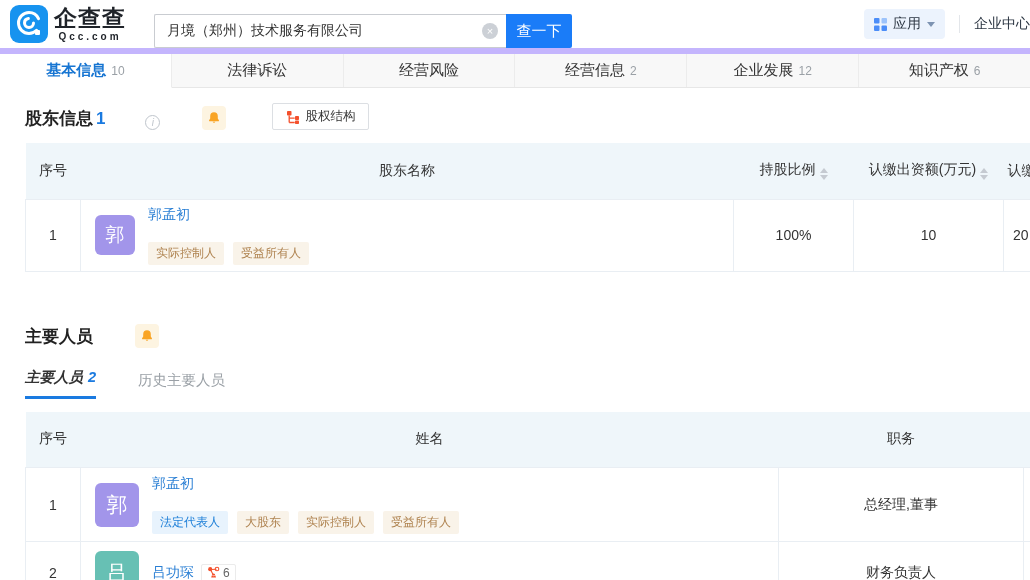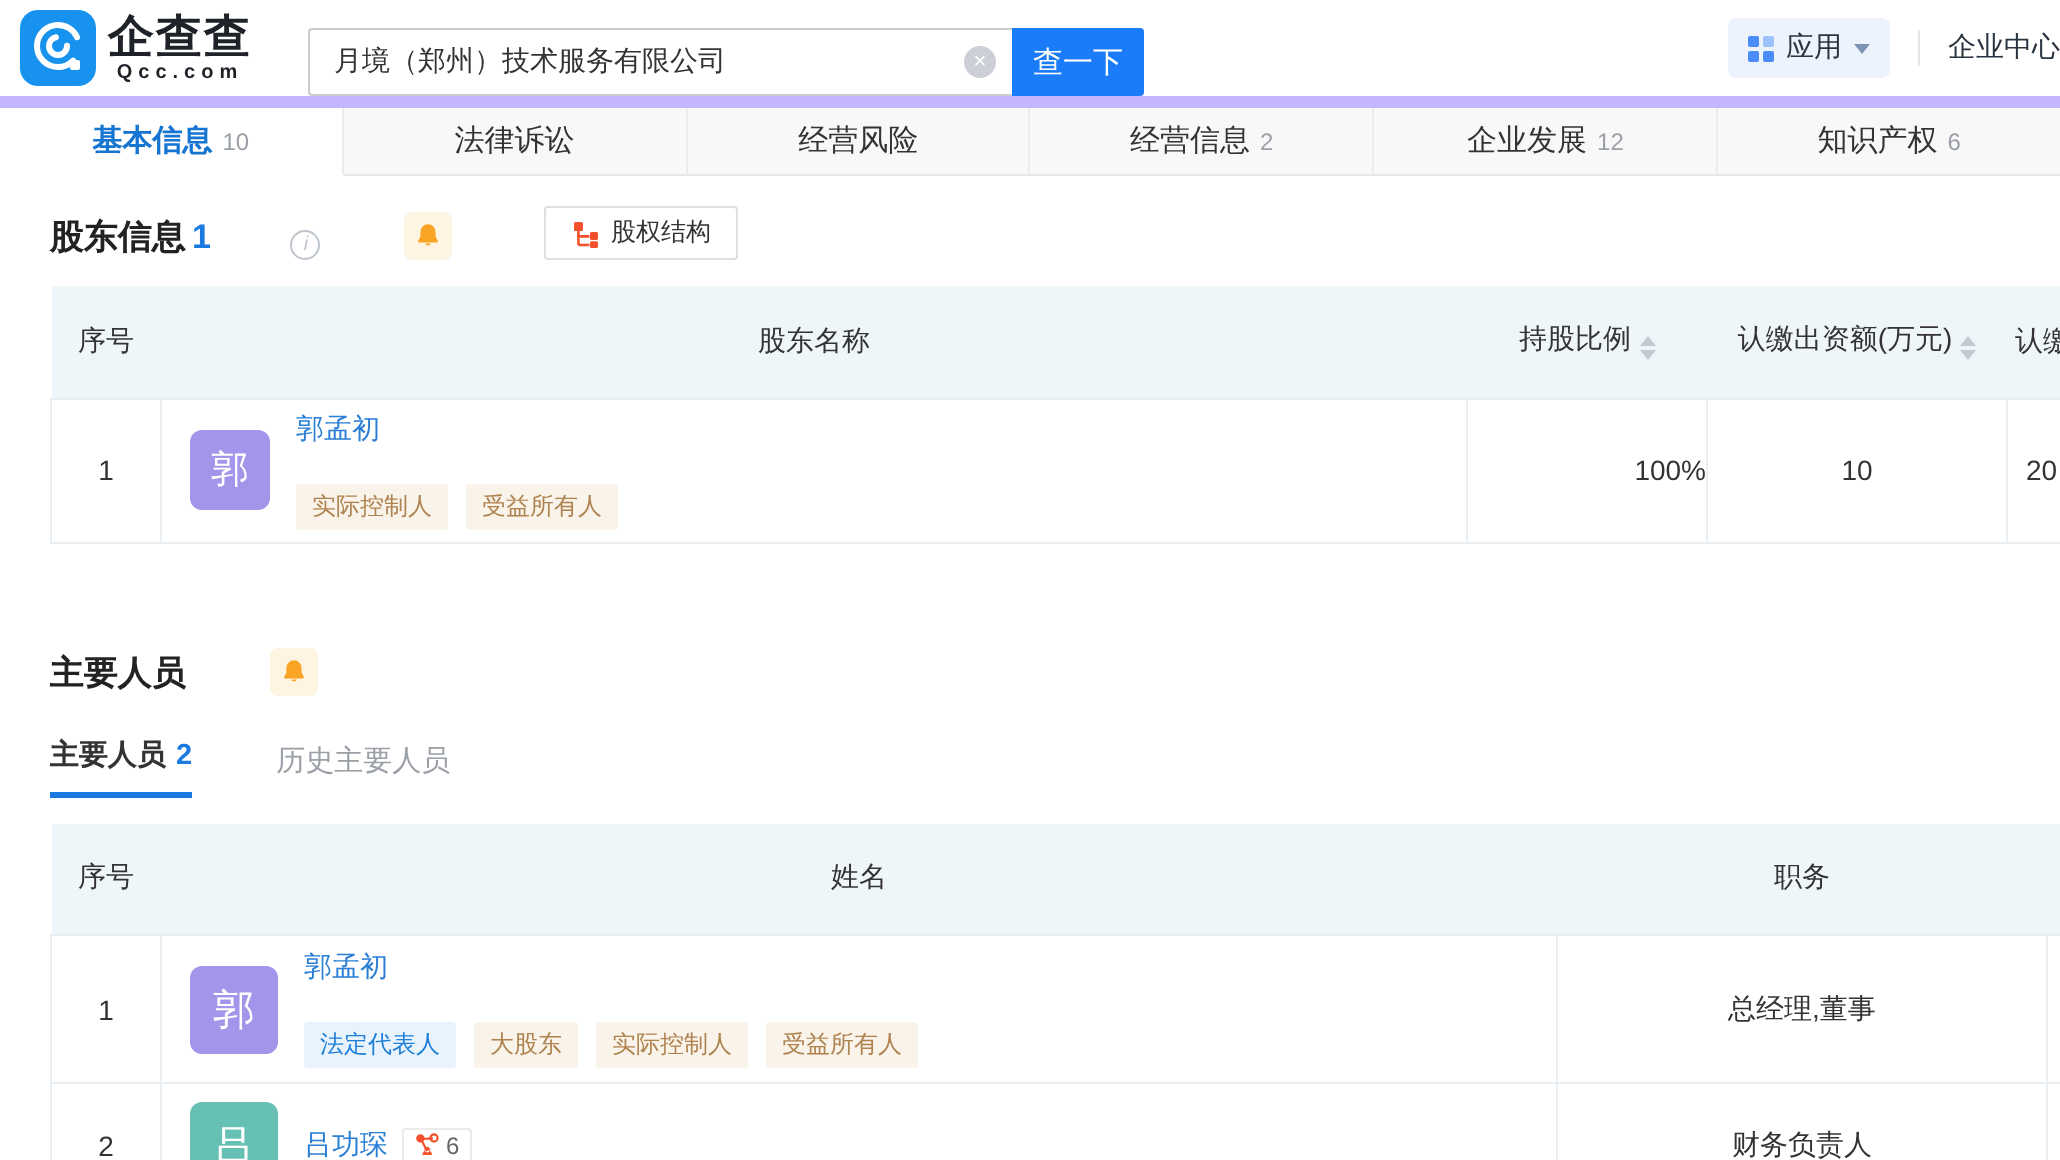--- a/index.html
+++ b/index.html
@@ -55,21 +55,21 @@
     background:#fff; padding:4px 13px; font-size:12.5px; color:#333; margin-left:14px; cursor:pointer; font-family:inherit; }
 
   
   .tbl-clip { width:1005px; overflow:hidden; margin-top:13px; }
   table { border-collapse:collapse; table-layout:fixed; width:1090px; }
   thead td { background:#eff6fa; height:56px; font-size:14px; color:#333; }
   tbody td { border:1px solid #e9eef3; border-top:none; background:#fff; font-size:14px; color:#333; }
   tbody tr:first-child td { border-top:1px solid #e9eef3; }
   thead td { border:none; }
   .td-c { text-align:center; }
-  .td-r { text-align:right; padding-right:0; }
+  .td-r { text-align:center; padding-right:0; }
   .entity-cell { display:flex; align-items:center; padding:0 0 0 14px; }
   .avatar { border-radius:6px; color:#fff; display:flex; align-items:center; justify-content:center;
     flex:0 0 auto; cursor:pointer; }
   .avatar.sz40 { width:40px; height:40px; font-size:19px; }
   .avatar.sz44 { width:44px; height:44px; font-size:21px; }
   .entity-info { margin-left:13px; display:flex; flex-direction:column; gap:18px; }
   .entity-name { color:#2a7fd4; font-size:14px; cursor:pointer; }
   .tag-row { display:flex; gap:9px; }
   .tag { font-size:12px; padding:3px 8px; border-radius:2px; white-space:nowrap; }
   .tag--tan { background:#f9f3e9; color:#af8350; }
@@ -79,21 +79,21 @@
   .rel-badge .n { font-size:12px; color:#666; }
   .sort-icon { display:inline-flex; flex-direction:column; gap:2px; margin-left:4px; vertical-align:1px; }
   .sort-icon i { width:0; height:0; border-left:4px solid transparent; border-right:4px solid transparent; }
   .sort-icon .up { border-bottom:5px solid #c5cad1; }
   .sort-icon .dn { border-top:5px solid #c5cad1; }
 
   
   .kp-head { margin-top:52px; }
   .sub-tabs { display:flex; align-items:flex-end; margin-top:20px; }
   .sub-tab { font-size:14.5px; padding-bottom:9px; cursor:pointer; }
-  .sub-tab.active { font-weight:bold; color:#333; border-bottom:3px solid #1a7ae0; }
+  .sub-tab.active { font-weight:bold; color:#333; border-bottom:3px solid #1a7ae0;font-style:italic; }
   .sub-tab.active .cnt { color:#1a7ae0; margin-left:5px; }
   .sub-tab.inactive { color:#9aa0a6; margin-left:42px; }
 </style>
 </head>
 <body>
 
 <div class="top-header">
   <div class="logo-wrap">
     <div class="logo-icon">
       <svg viewBox="0 0 38 38">

